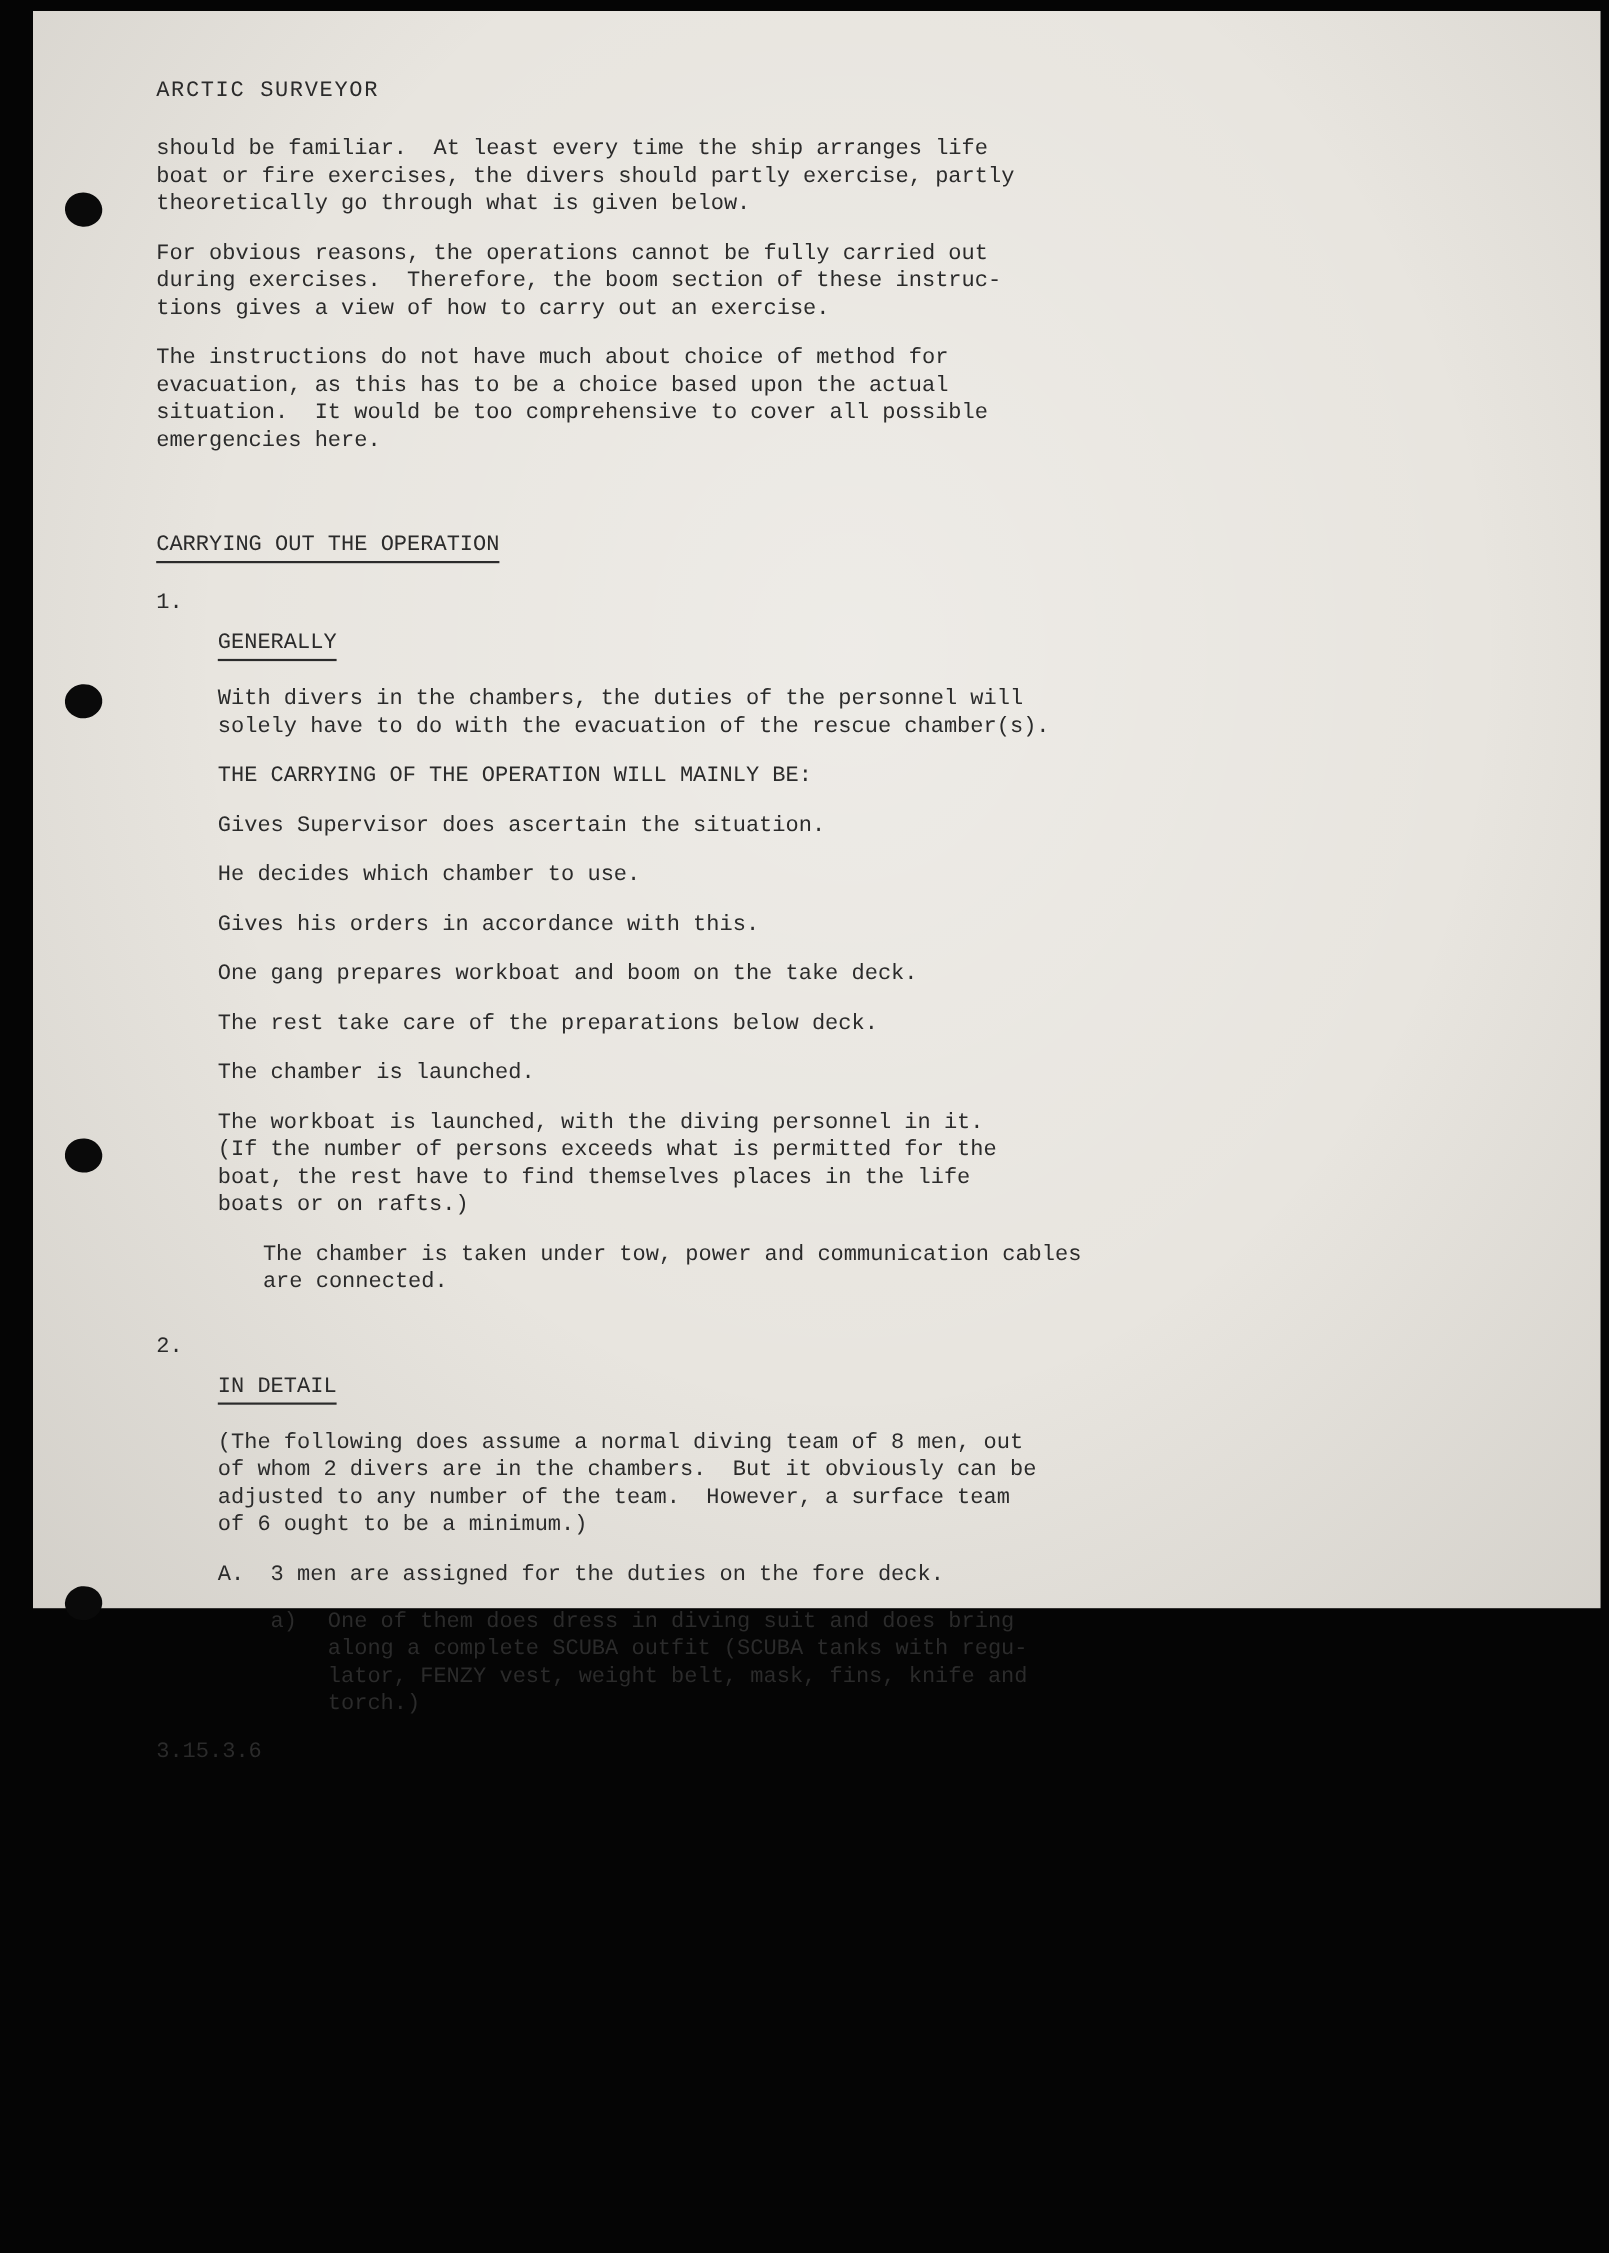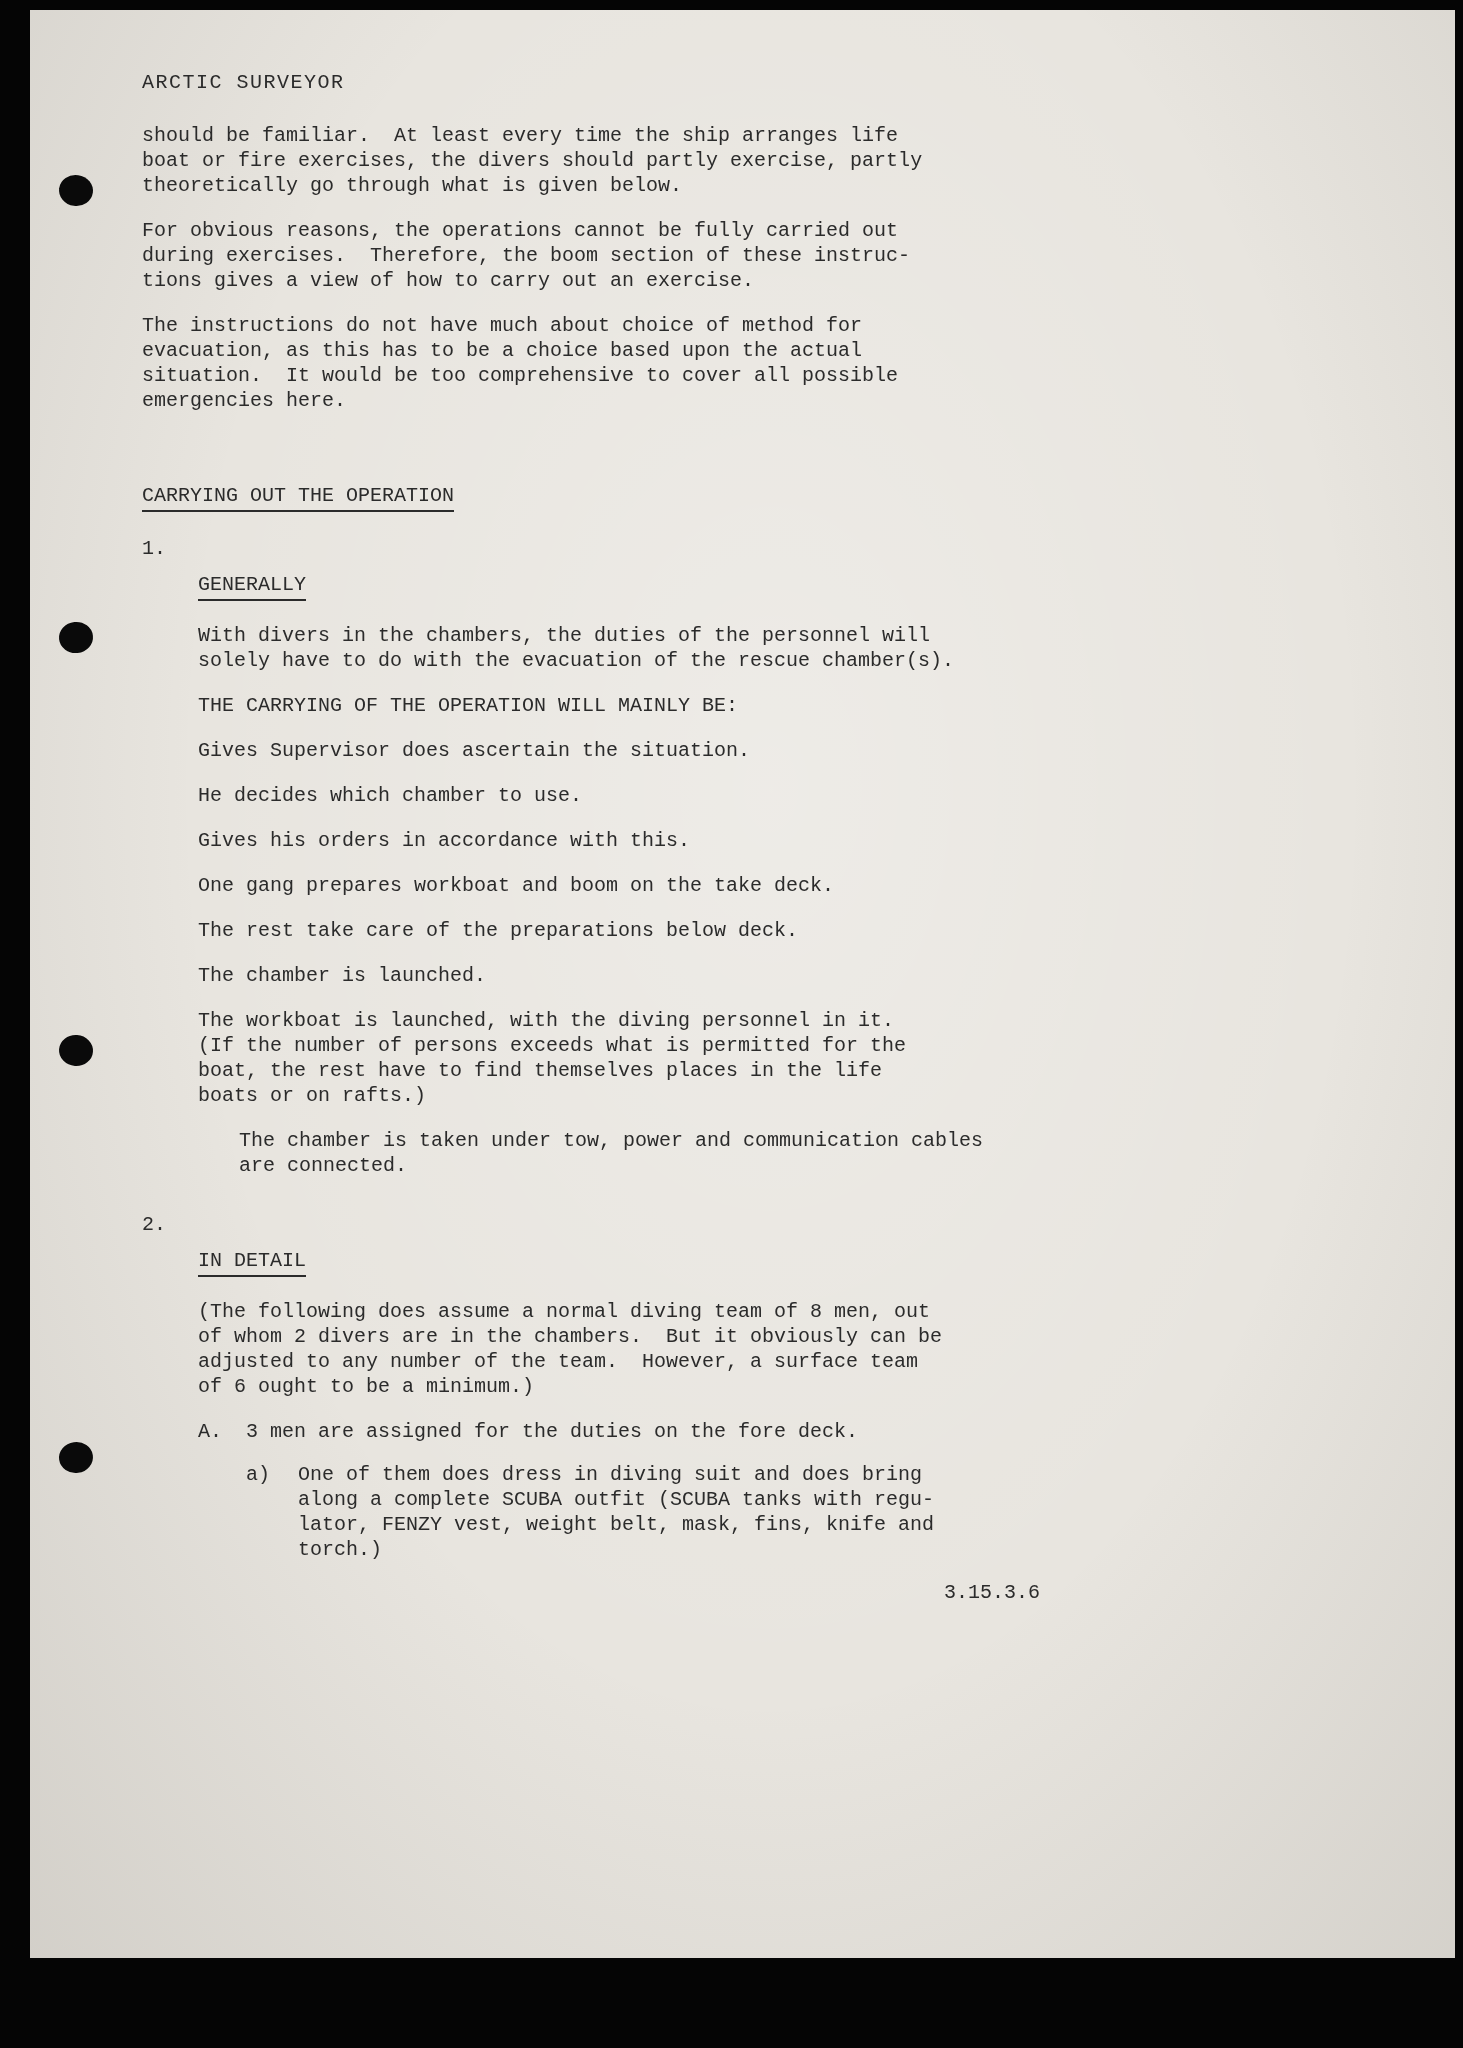--- a/index.html
+++ b/index.html
@@ -9,21 +9,21 @@
     position: relative;
     background: #050505;
     font-family: "Liberation Mono", "DejaVu Sans Mono", monospace;
     overflow: hidden;
   }
   .paper {
     position: absolute;
     left: 30px;
     top: 10px;
     width: 1425px;
-    height: 1948px;
+    height: 1452px;
     background: radial-gradient(ellipse at 50% 38%, #edebe5 0%, #e8e5df 55%, #ded bd4 100%);
     background-color: #e8e5df;
   }
   .paper-shade {
     position: absolute;
     inset: 0;
     background: radial-gradient(ellipse at 52% 40%, rgba(255,255,255,0.25) 0%, rgba(0,0,0,0) 55%, rgba(60,55,45,0.12) 100%);
     pointer-events: none;
   }
   .punch-hole {
@@ -84,21 +84,20 @@
     margin-bottom: 18px;
   }
   .item-label {
     width: 48px;
     flex: none;
   }
   .item-text { white-space: pre-wrap; }
   .sub-items { margin-left: 48px; }
   .sub-items .item-label { width: 52px; }
   .page-number {
-    text-align: right;
     margin-top: 14px;
     white-space: pre-wrap;
   }
 </style>
 </head>
 <body>
 
 <div class="paper">
   <div class="paper-shade"></div>
 

